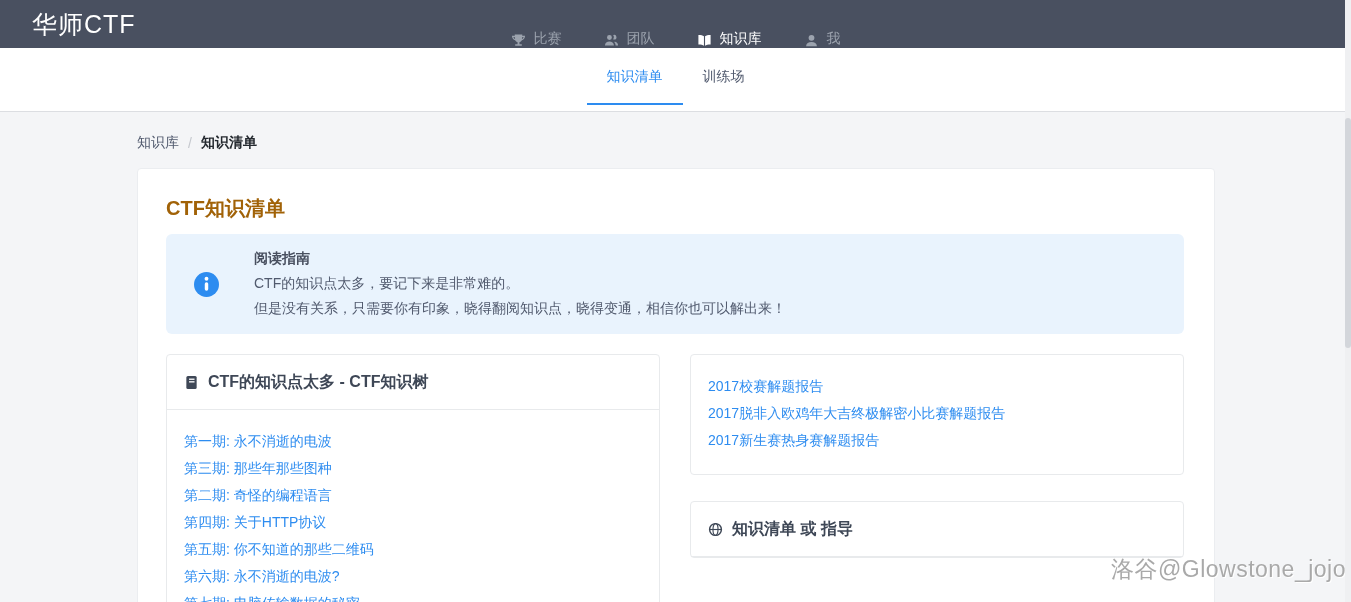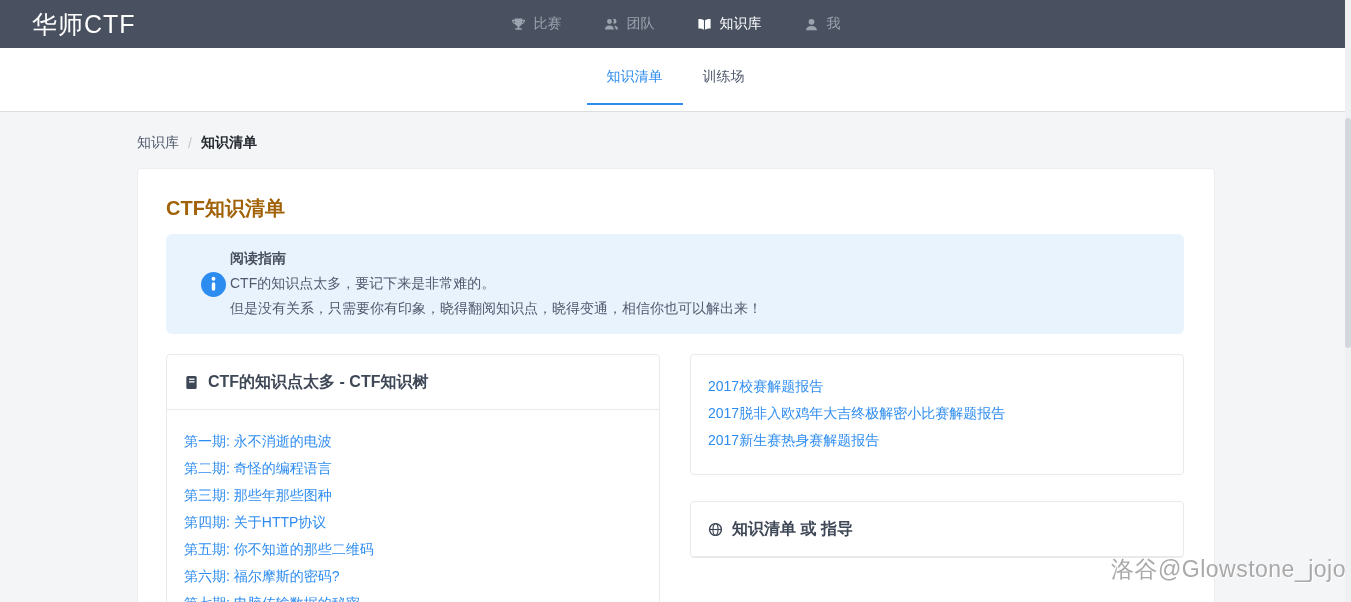--- a/index.html
+++ b/index.html
@@ -12,21 +12,21 @@
   .navbar {
     height:48px; background:#495060; display:flex; align-items:center;
     position:relative; padding-left:32px;
   }
   .brand { color:#ffffff; font-size:25px; letter-spacing:1px; font-weight:400; }
   .main-nav {
     position:absolute; left:50%; top:0; transform:translateX(-50%);
     height:48px; display:flex; align-items:stretch;
   }
   .nav-item {
-    display:flex; align-items:center; gap:8px; padding:0 21px;
+    display:flex; align-items:flex-end; gap:8px; padding:0 21px;
     color:#9ca3ae; font-size:14px; cursor:pointer; white-space:nowrap;
   }
   .nav-item svg { width:15px; height:15px; fill:currentColor; display:block; }
   .nav-item.active { color:#ffffff; }
   
   .tabbar {
     height:64px; background:#ffffff; border-bottom:1px solid #dcdee2;
     display:flex; justify-content:center; align-items:flex-start;
   }
   .tab {
@@ -48,22 +48,22 @@
   .crumb-current { color:#24292f; font-weight:bold; }
   
   .panel {
     margin-left:137px; width:1078px; background:#ffffff;
     border:1px solid #ebedf0; border-radius:4px;
     padding:26px 30px 28px 28px;
   }
   .page-title { font-size:20px; font-weight:bold; color:#a16207; margin-bottom:12px; }
   
   .alert {
-    background:#e9f3fd; border-radius:6px; padding:13px 16px 13px 35px;
-    display:flex; align-items:center; gap:4px;
+    background:#e9f3fd; border-radius:6px; padding:13px 16px 13px 28px;
+    display:flex; align-items:center; gap:35px;
   }
   .alert-icon { width:25px; height:25px; flex:none; }
   .alert-icon svg { width:25px; height:25px; display:block; }
   .alert-title { font-size:14px; font-weight:bold; color:#495060; line-height:22px; margin-bottom:2px; }
   .alert-line { font-size:14px; color:#515a6e; line-height:25px; }
   
   .cards { display:flex; gap:30px; margin-top:20px; align-items:flex-start; }
   .card {
     background:#ffffff; border:1px solid #e8eaec; border-radius:4px;
     width:494px; flex:none;
@@ -175,25 +175,25 @@
       <div class="card-header">
         <svg viewBox="0 0 16 16">
             <rect x="2.5" y="1" width="11" height="14" rx="1.6" fill="currentColor"></rect>
             <rect x="5.4" y="3.8" width="5.8" height="1.4" fill="#ffffff"></rect>
             <rect x="5.4" y="6.6" width="5.8" height="1.4" fill="#ffffff"></rect>
           </svg>
         <span>CTF的知识点太多 - CTF知识树</span>
       </div>
       <div class="card-body">
         <a class="card-link">第一期: 永不消逝的电波</a>
+        <a class="card-link">第三期: 那些年那些图种</a>
         <a class="card-link">第二期: 奇怪的编程语言</a>
-        <a class="card-link">第三期: 那些年那些图种</a>
         <a class="card-link">第四期: 关于HTTP协议</a>
         <a class="card-link">第五期: 你不知道的那些二维码</a>
-        <a class="card-link">第六期: 福尔摩斯的密码?</a>
+        <a class="card-link">第六期: 永不消逝的电波?</a>
         <a class="card-link">第七期: 电脑传输数据的秘密</a>
       </div>
     </section>
 
     <div class="col-right">
       <section class="card">
         <div class="card-body">
           <a class="card-link">2017校赛解题报告</a>
           <a class="card-link">2017脱非入欧鸡年大吉终极解密小比赛解题报告</a>
           <a class="card-link">2017新生赛热身赛解题报告</a>

